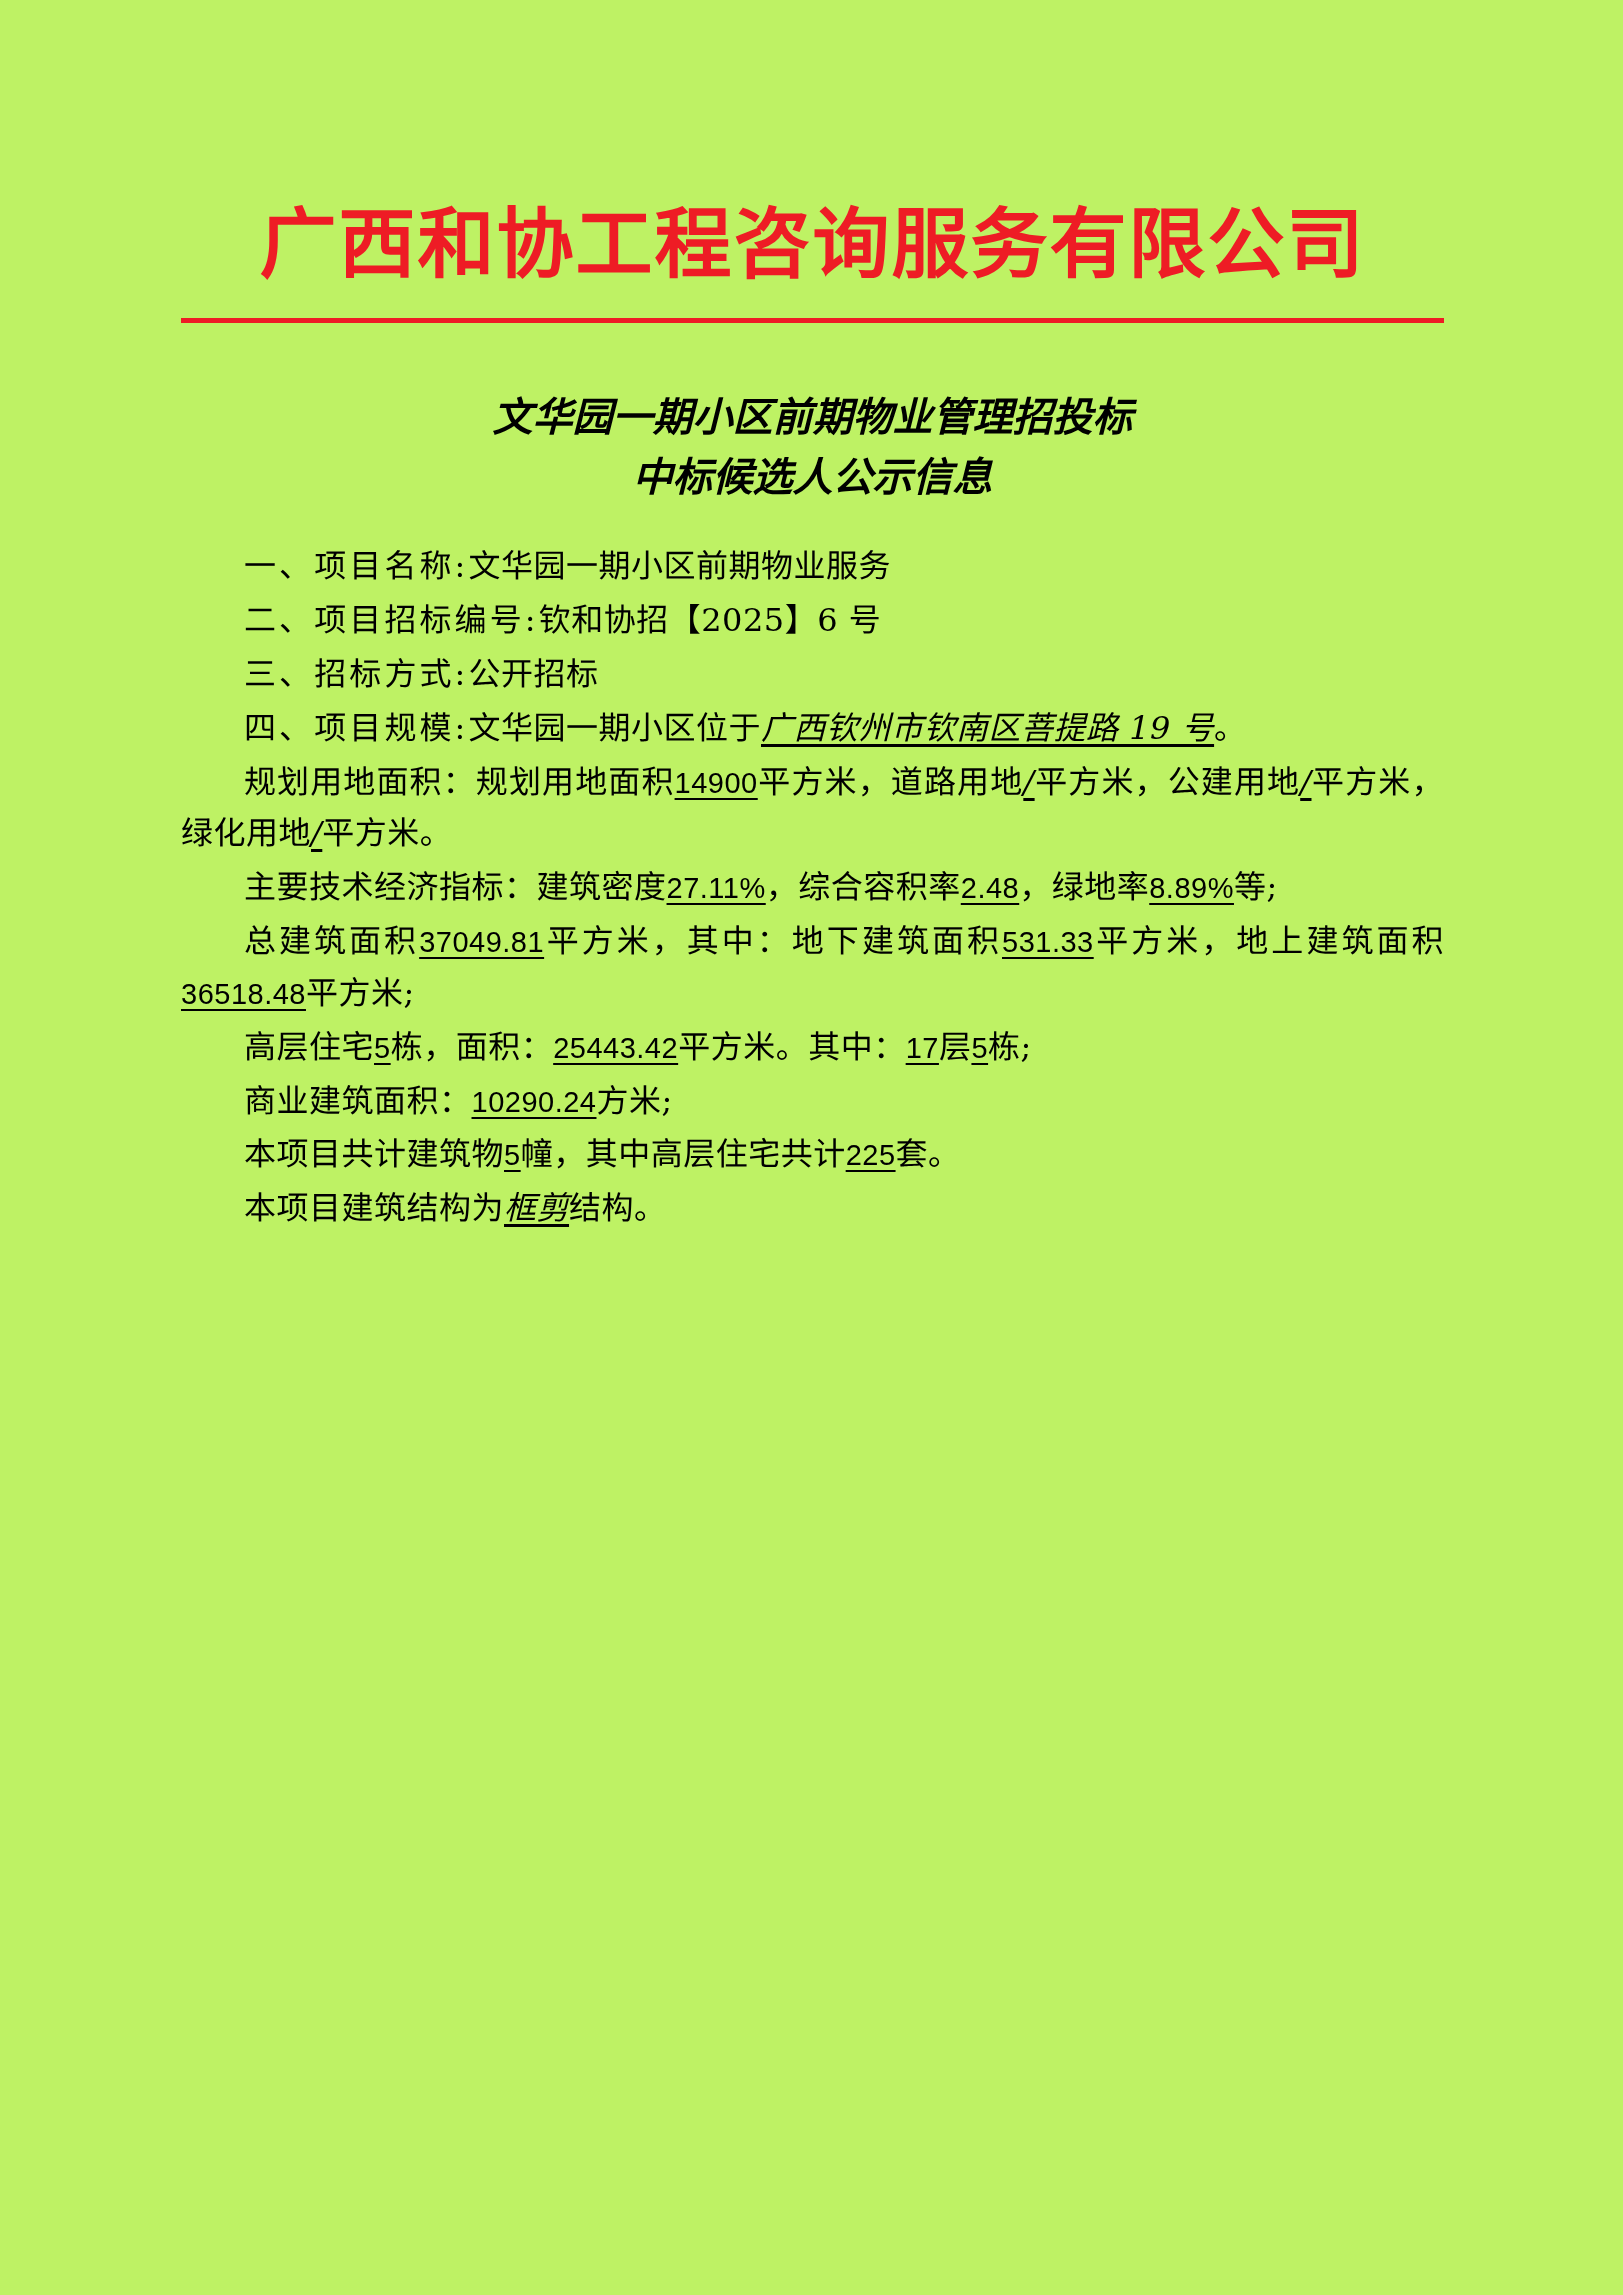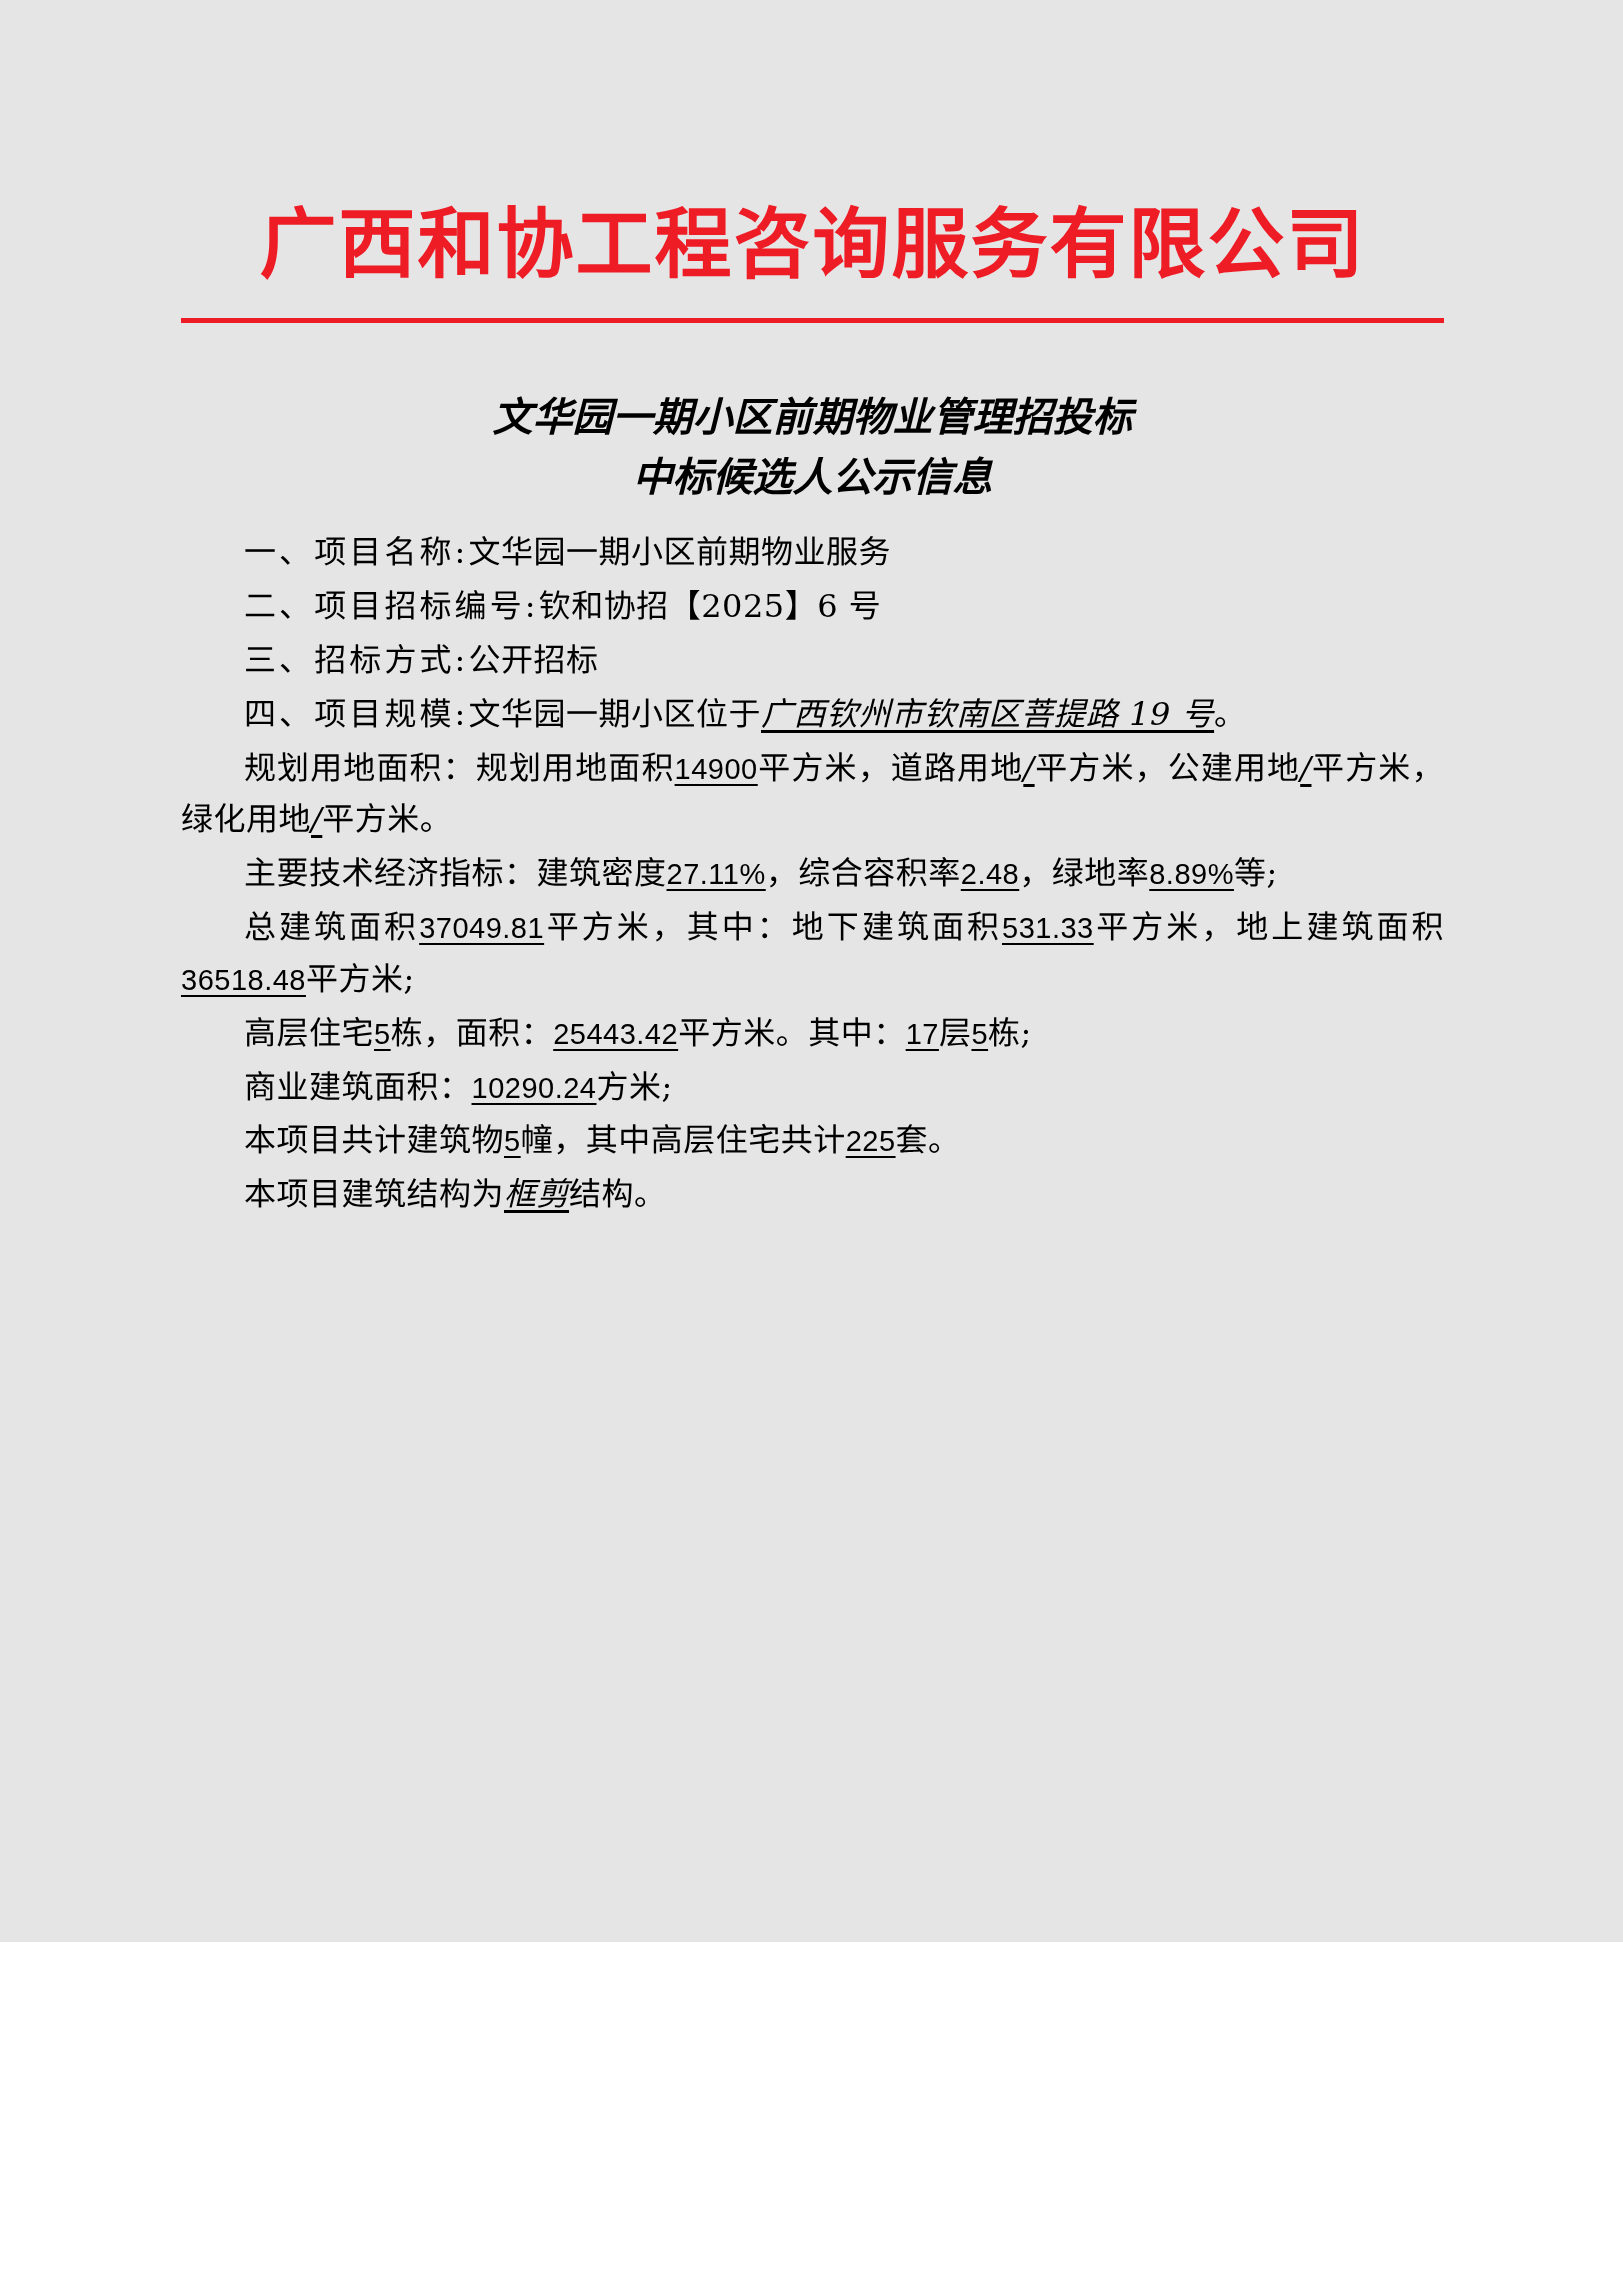--- a/index.html
+++ b/index.html
@@ -5,23 +5,23 @@
   html, body {
     margin: 0;
     padding: 0;
     background: #ffffff;
   }
   body {
     font-family: "DejaVu Serif", "Liberation Serif", serif;
   }
   .page {
     width: 1623px;
-    height: 1942px;
+    height: 2295px;
     position: relative;
-    background: #e5e5e5;
+    background: #bef264;
     box-sizing: border-box;
     padding: 8px;
     overflow: hidden;
   }
   .inner {
     position: absolute;
     left: 181px;
     top: 0;
     width: 1263px;
   }
@@ -46,21 +46,21 @@
     margin-top: 64px;
     text-align: center;
     font-family: "DejaVu Sans", "Liberation Sans", sans-serif;
     font-weight: bold;
     font-size: 40px;
     line-height: 1.5;
     color: #000000;
     font-style: italic;
   }
   .body-block {
-    margin-top: 20px;
+    margin-top: 34px;
     font-size: 32px;
     line-height: 1.62;
     color: #000;
     font-family: "DejaVu Serif", "Liberation Serif", serif;
   }
   p.para {
     margin: 0 0 2px 0;
     text-indent: 63px;
     text-align: justify;
     letter-spacing: 0.5px;

